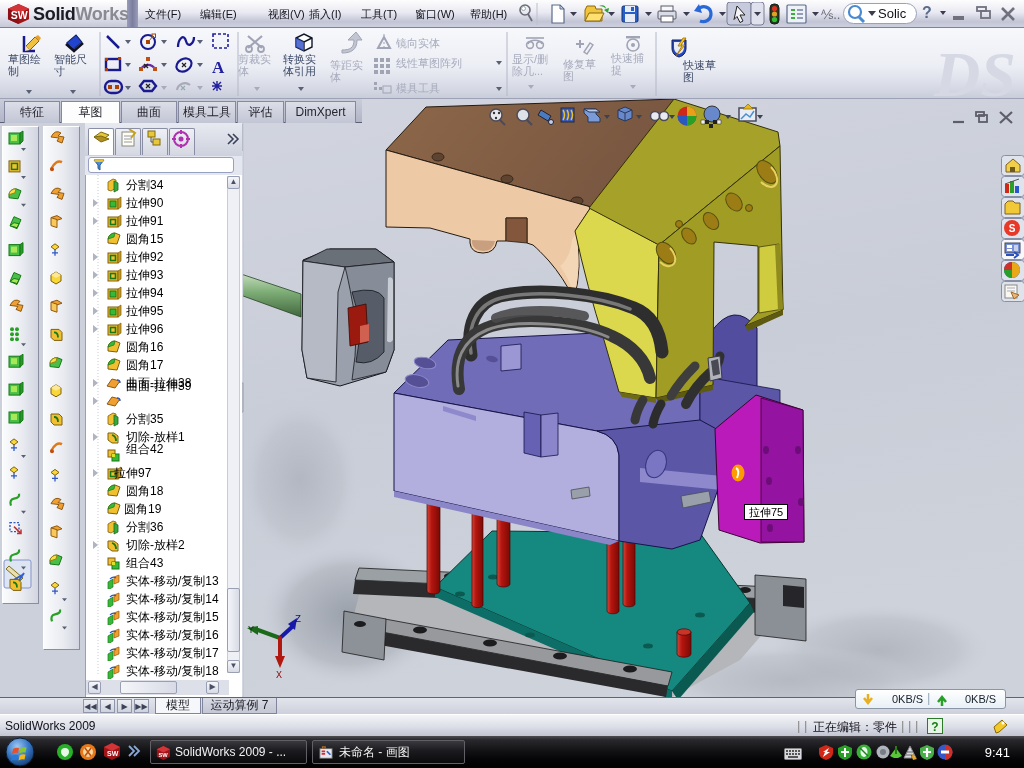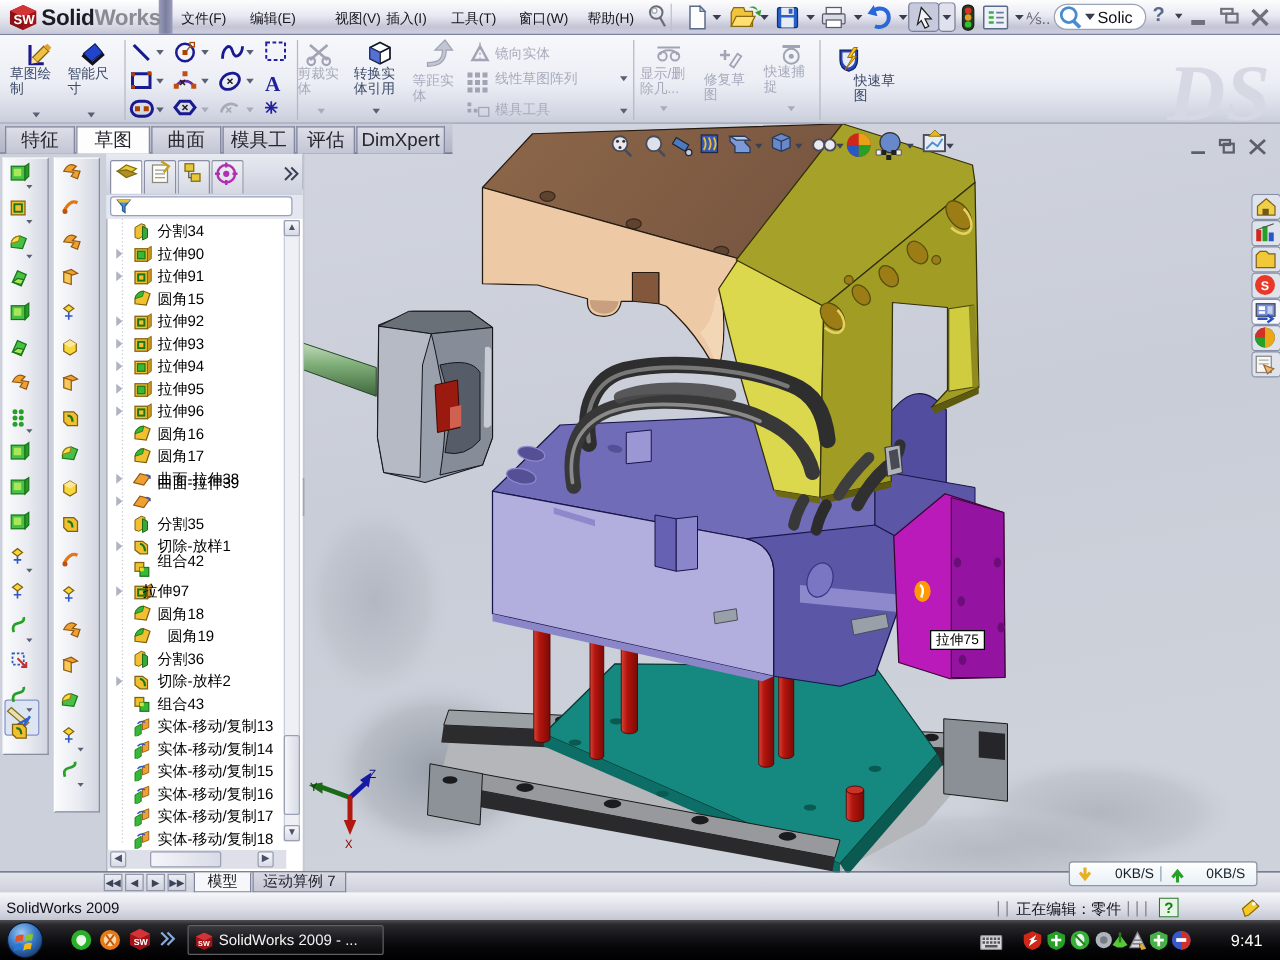--- a/index.html
+++ b/index.html
@@ -14,21 +14,21 @@
 #logotext span{color:#8a8a92}
 .menu{position:absolute;top:7px;font-size:11px;color:#14141c;white-space:nowrap}
 
 #cmdmgr{left:0;top:28px;width:1024px;height:71px;background:linear-gradient(#f7f8fb,#eceef5 55%,#d7dae6 85%,#c9cdda);border-bottom:1px solid #9ea2b6}
 .cbtn-label{position:absolute;font-size:11px;color:#3d4a68;line-height:12px}
 .cbtn-label.dis{color:#a7abbc}
 .cdrop{position:absolute;width:0;height:0;border-left:3.5px solid transparent;border-right:3.5px solid transparent;border-top:4px solid #5a6074}
 .cdrop.dis{border-top-color:#a7abbc}
 
 #tabrow{left:0;top:99px;width:362px;height:24px;background:linear-gradient(#c9ccd9,#b2b5c6);border-bottom:1px solid #5c5e74}
-.ctab{position:absolute;top:2px;height:22px;font-size:15px;color:#26262e;text-align:center;background:linear-gradient(#dcdee8,#c2c5d4);border:1px solid #8488a0;border-bottom:none;line-height:21px}
+.ctab{position:absolute;top:2px;height:22px;font-size:12px;color:#26262e;text-align:center;background:linear-gradient(#dcdee8,#c2c5d4);border:1px solid #8488a0;border-bottom:none;line-height:21px}
 .ctab.active{background:#fdfdfe;font-weight:normal}
 
 #leftzone{left:0;top:123px;width:85px;height:575px;background:#ccd0da}
 .vtb{position:absolute;width:37px;border:1px solid #fff;border-right:1px solid #8a8da0;border-bottom:1px solid #8a8da0;background:linear-gradient(90deg,#fafbfc,#e9ebf1 55%,#d2d5e0)}
 
 #treepanel{left:85px;top:175px;width:157px;height:522px;background:#fff;border-left:1px solid #9aa0b0}
 #treehdr{left:85px;top:123px;width:157px;height:33px;background:linear-gradient(#e8eaf1,#cdd1dd)}
 .ttab{position:absolute;top:5px;width:26px;height:27px;background:linear-gradient(#eef0f5,#d5d8e2);border:1px solid #8a8ea4;border-bottom:none;border-radius:2px 2px 0 0}
 .ttab.active{background:#fff}
 #filterrow{left:85px;top:156px;width:157px;height:19px;background:#e4e7ef}
@@ -827,21 +827,21 @@
       <div class="trow" style="left:28px;top:289px">拉伸97</div>
       <svg class="abs" style="left:20px;top:308px" width="16" height="16" viewBox="0 0 16 16">
         <path d="M2,8 a7,7 0 0 1 7,-6 l5,2 -3,9 -9,-1z" fill="#f0c030" stroke="#806010"></path>
         <path d="M2,8 a7,7 0 0 1 7,-6 l-1,4 z" fill="#38b838" stroke="#187818" stroke-width="0.7"></path>
       </svg>
       <div class="trow" style="left:40px;top:307px">圆角18</div>
       <svg class="abs" style="left:20px;top:326px" width="16" height="16" viewBox="0 0 16 16">
         <path d="M2,8 a7,7 0 0 1 7,-6 l5,2 -3,9 -9,-1z" fill="#f0c030" stroke="#806010"></path>
         <path d="M2,8 a7,7 0 0 1 7,-6 l-1,4 z" fill="#38b838" stroke="#187818" stroke-width="0.7"></path>
       </svg>
-      <div class="trow" style="left:48px;top:325px">圆角19</div>
+      <div class="trow" style="left:38px;top:325px">圆角19</div>
       <svg class="abs" style="left:20px;top:344px" width="16" height="16" viewBox="0 0 16 16">
         <path d="M2,5 l5,-3 3,1 v8 l-5,3 -3,-1 z" fill="#f0c030" stroke="#806010" stroke-width="0.8"></path>
         <path d="M8,4 l4,2 v7 l-4,2 z" fill="#38a838" stroke="#1a6a1a" stroke-width="0.8"></path>
       </svg>
       <div class="trow" style="left:40px;top:343px">分割36</div>
       <div class="texp" style="top: 366px; left: 7px;"></div>
       <svg class="abs" style="left:20px;top:362px" width="16" height="16" viewBox="0 0 16 16">
         <path d="M2,4 h6 l4,3 v7 h-6 l-4,-3z" fill="#f0c030" stroke="#806010"></path>
         <path d="M6,6 q4,1 4,6" fill="none" stroke="#187818" stroke-width="1.8"></path>
       </svg>
@@ -964,20 +964,29 @@
       </g>
     <path d="M74,4 l5,5 -5,5 M79,4 l5,5 -5,5" fill="none" stroke="#88a8d8" stroke-width="1.8"></path>
   </svg>
   <div class="tbtn" style="left:150px;width:157px">
     <svg class="abs" style="left:5px;top:5px" width="14" height="14" viewBox="0 0 17 17">
         <polygon points="9,0 17,4 17,13 9,17 1,13 1,4" fill="#a01418"></polygon>
         <polygon points="9,0 17,4 9,8 1,4" fill="#d23438"></polygon>
         <text x="3" y="13" font-size="7" fill="#fff" font-weight="bold" font-family="Liberation Sans">SW</text>
       </svg>
     <span style="margin-left:24px">SolidWorks 2009 - ...</span>
+  </div>
+  <div class="tbtn" style="left:312px;width:153px">
+    <svg class="abs" style="left:6px;top:5px" width="14" height="14" viewBox="0 0 16 16">
+        <rect x="1" y="3" width="14" height="11" fill="#e8e8f0" stroke="#666"></rect>
+        <path d="M4,3 v-2 h3 v2" fill="none" stroke="#b06a28" stroke-width="1.5"></path>
+        <path d="M3,6 h4 M3,9 h4" stroke="#d03030" stroke-width="2"></path>
+        <path d="M9,6 l4,4" stroke="#3060c0" stroke-width="2"></path>
+      </svg>
+    <span style="margin-left:26px">未命名 - 画图</span>
   </div>
   <svg class="abs" style="left:784px;top:12px" width="18" height="12" viewBox="0 0 18 12">
       <rect x="0.5" y="0.5" width="17" height="11" rx="1" fill="#d8d8e0" stroke="#888"></rect>
       <g fill="#555">
         <rect x="2" y="2" width="2" height="2"></rect>
         <rect x="5" y="2" width="2" height="2"></rect>
         <rect x="8" y="2" width="2" height="2"></rect>
         <rect x="11" y="2" width="2" height="2"></rect>
         <rect x="14" y="2" width="2" height="2"></rect>
         <rect x="2" y="5" width="2" height="2"></rect>

